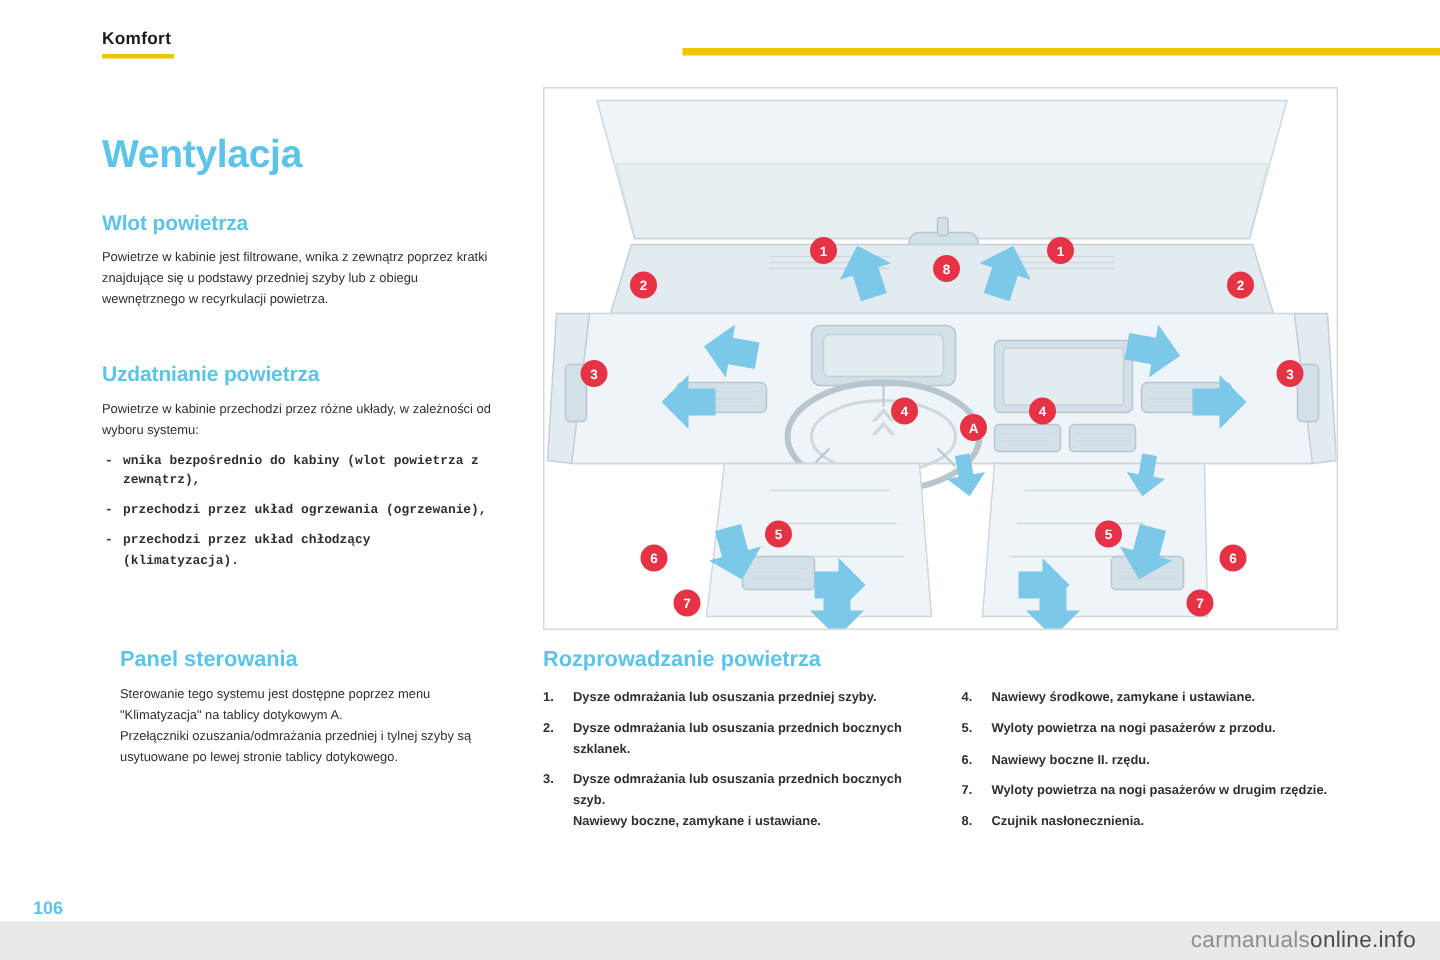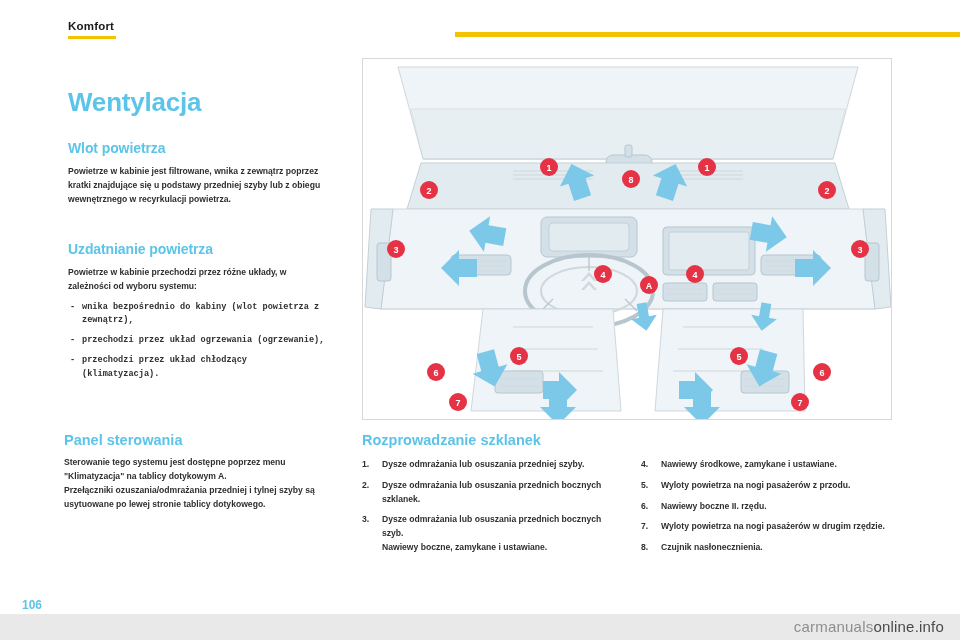--- a/index.html
+++ b/index.html
@@ -36,34 +36,34 @@
   h1.title {
     font-size: 26px; color: #5bc4e8; font-weight: bold;
     letter-spacing: -0.2px; margin-bottom: 22px;
   }
   h2.sub {
     font-size: 14px; color: #5bc4e8; font-weight: bold;
     margin-bottom: 9px; letter-spacing: -0.1px;
   }
   p.body, li.body {
     font-size: 8.6px; color: #2f2f2f; line-height: 1.62;
-    font-weight: bold;
+    font-weight: normal;
   }
   .blk { margin-bottom: 34px; }
   ul.dashes { list-style: none; margin-top: 7px; font-family: Liberation Mono, monospace; }
   ul.dashes li {
     position: relative; padding-left: 14px; margin-bottom: 6px;
     font-size: 8.6px; color: #2f2f2f; line-height: 1.6; font-weight: bold;
   }
   ul.dashes li:before {
     content: "-"; position: absolute; left: 2px; top: 0; color: #2f2f2f;
   }
 
   
-  .panel-block { position: absolute; left: 64px; top: 432px; width: 260px; }
+  .panel-block { position: absolute; left: 80px; top: 432px; width: 260px; }
   .panel-block h2 { font-size: 14.5px; color: #5bc4e8; font-weight: bold; margin-bottom: 8px; }
 
   
   .illus {
     position: absolute; left: 362px; top: 58px; width: 530px; height: 362px;
     border: 1px solid #d8d8d8; background: #ffffff; overflow: hidden;
   }
   .illus svg { display: block; }
 
   
@@ -341,21 +341,21 @@
         <text class="calt" x="95" y="346.5">7</text>
   </g>
   <g>
     <circle class="cal" cx="437" cy="343" r="9"></circle>
         <text class="calt" x="437" y="346.5">7</text>
   </g>
 </svg>
 </div>
 
 <div class="rozprow">
-  <h2>Rozprowadzanie szklanek</h2>
+  <h2>Rozprowadzanie powietrza</h2>
   <div class="roz-cols">
     <div class="roz-col">
       <div class="roz-item">
         <span class="roz-num">1.</span>
         <span class="roz-txt">Dysze odmrażania lub osuszania przedniej szyby.</span>
       </div>
       <div class="roz-item">
         <span class="roz-num">2.</span>
         <span class="roz-txt">Dysze odmrażania lub osuszania przednich bocznych szklanek.</span>
       </div>

